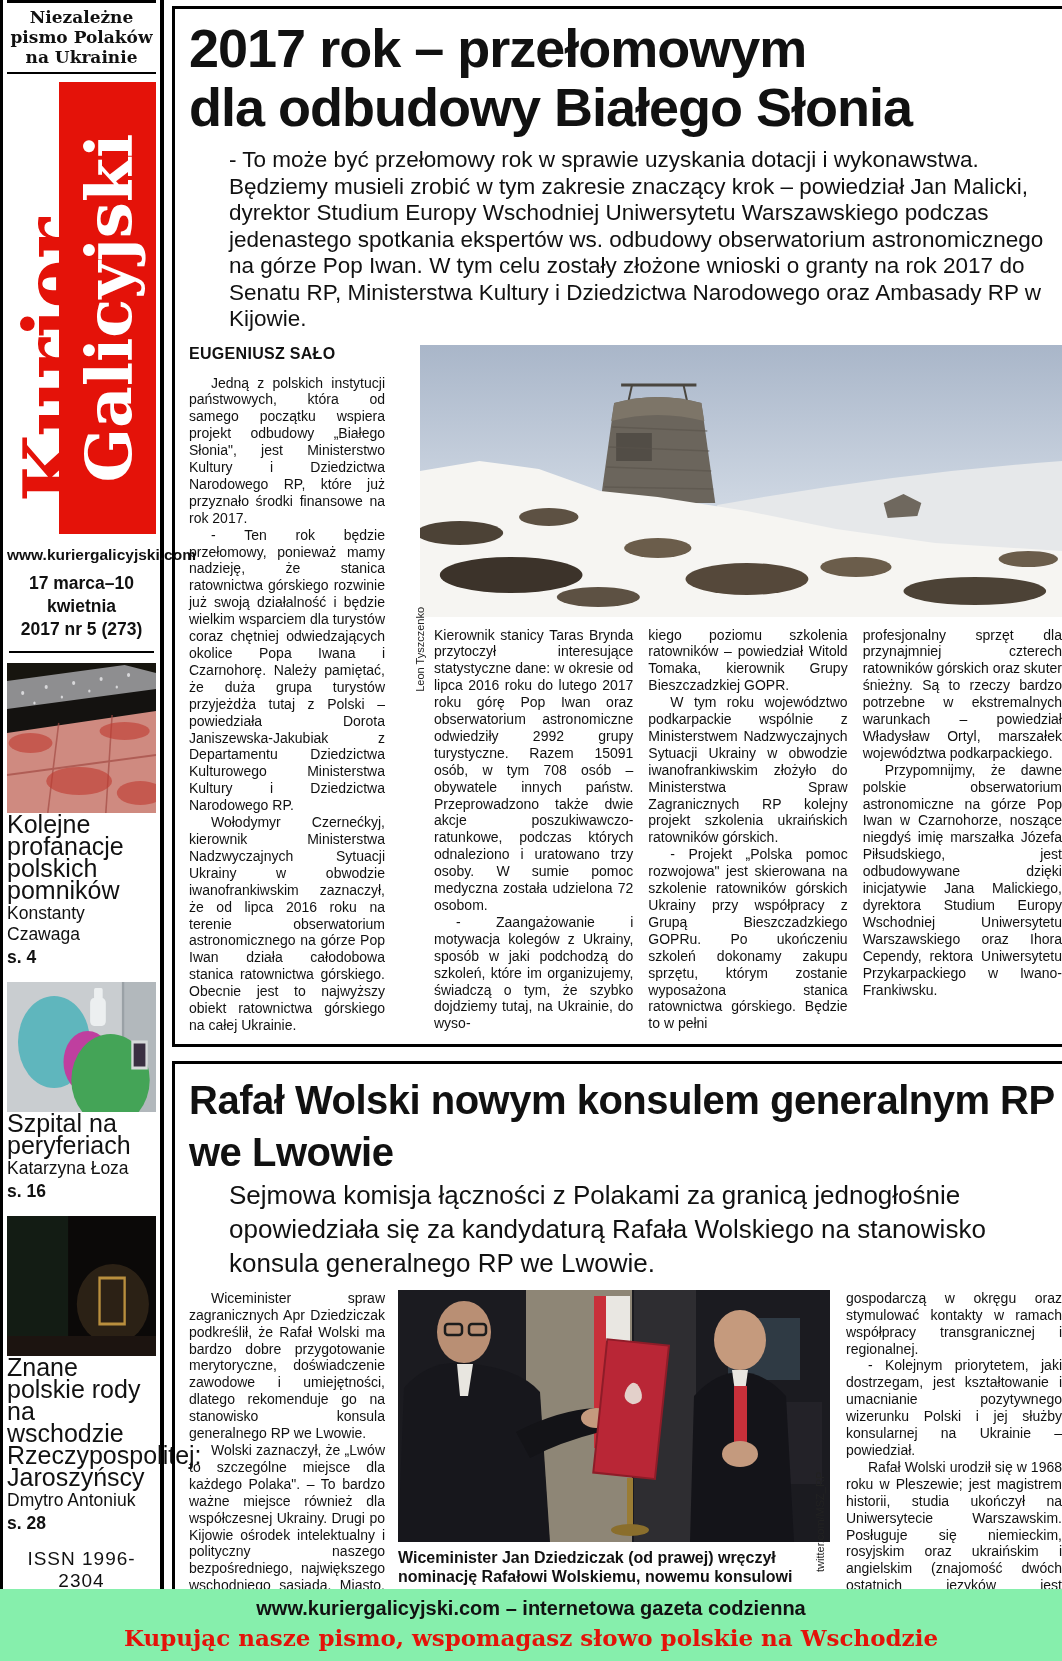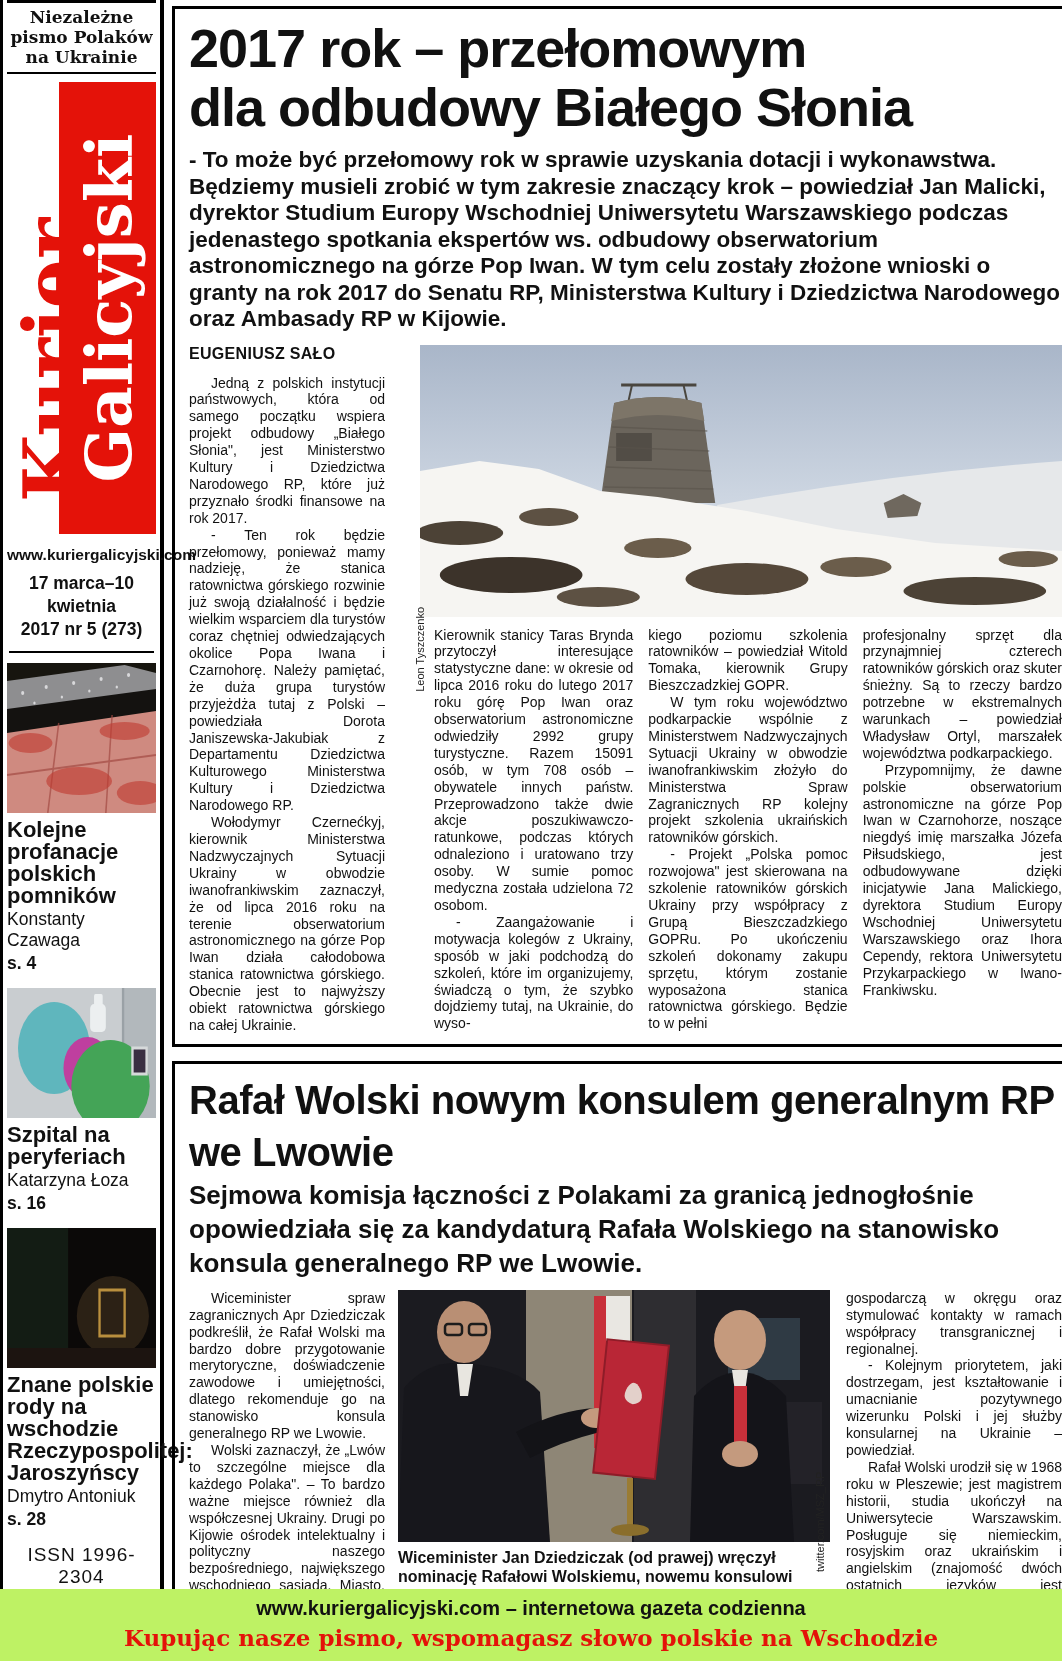--- a/index.html
+++ b/index.html
@@ -21,21 +21,21 @@
   .rot { position:absolute; left:50%; top:50%; transform:translate(-50%,-50%) rotate(-90deg); white-space:nowrap; }
   .mast-gal-box { position:absolute; right:0; top:8px; width:97px; height:452px; background:#e41209; }
   .mast-gal-box .rot { font-family:"DejaVu Serif", serif; font-weight:bold; font-size:64px; color:#fff; }
   .mast-kur-box { position:absolute; left:-2px; top:112px; width:94px; height:348px; }
   .mast-kur-box .rot { font-family:"DejaVu Serif", serif; font-weight:bold; font-size:78px; color:#e41209; }
   .site { font-weight:bold; font-size:15.5px; text-align:center; margin:4px 0 2px; }
   .issue { font-weight:bold; font-size:17.5px; line-height:23px; text-align:center; margin:8px 0 10px; }
   .side-hr { border:none; border-top:2px solid #000; margin:0 2px 10px; }
   .teaser { margin-bottom:14px; }
   .teaser svg { display:block; width:100%; }
-  .t-title { font-weight:bold; font-size:22px; line-height:22px; margin-top:6px; }
+  .t-title { font-weight:normal; font-size:25px; line-height:22px; margin-top:0; }
   .t-author { font-size:17.5px; line-height:21px; margin-top:2px; }
   .t-page { font-weight:bold; font-size:17.5px; margin-top:2px; }
   .issn { font-size:19px; letter-spacing:1px; text-align:center; margin:14px 0 8px; }
   .barcode { position:relative; height:128px; margin-left:2px; }
   .bars-main {
     position:absolute; left:2px; top:2px; width:136px; height:96px;
     background:repeating-linear-gradient(90deg,#000 0 2px,#fff 2px 3px,#000 3px 4px,#fff 4px 7px,#000 7px 9px,#fff 9px 10px,#000 10px 13px,#fff 13px 15px);
   }
   .bars-addon {
     position:absolute; left:156px; top:22px; width:34px; height:76px;
@@ -43,21 +43,21 @@
   }
   .bc-side { position:absolute; left:148px; top:0; font-size:10px; letter-spacing:3px; }
   .bc-digits { position:absolute; left:0; top:100px; font-size:15px; letter-spacing:2px; }
 
   
   .main { flex:1; padding:6px 0 0 8px; }
   article { border:3px solid #000; border-right:none; padding:8px 0 10px 14px; }
   .headline { font-weight:bold; letter-spacing:-1px; }
   .a1 .headline { font-size:54px; line-height:59px; margin:2px 0 10px; }
   .a2 .headline { font-size:40px; line-height:52px; margin:2px 0 0; letter-spacing:-0.5px; }
-  .lead { font-weight:bold; }
+  .lead { font-weight:normal;margin-left:40px; }
   .a1 .lead { font-size:22.5px; line-height:26.5px; margin-bottom:12px; }
   .a2 .lead { font-size:26px; line-height:34px; margin-bottom:10px; }
   .byline { font-weight:bold; font-size:16px; letter-spacing:0.3px; margin-bottom:12px; }
   .bodytext p { font-size:14px; line-height:16.9px; text-align:justify; text-indent:22px; }
   .bodytext p.noind { text-indent:0; }
   .a1-body { display:flex;gap:22px; }
   .a1-left { width:196px; flex:none; }
   .a1-right { flex:1; margin-left:13px; }
   .figure { position:relative; }
   .figure svg { display:block; width:100%; }
@@ -69,21 +69,21 @@
   .a2 { margin-top:14px; }
   .a2-body { display:flex; }
   .a2-c1 { width:196px; flex:none; }
   .a2-mid { width:432px; flex:none; margin:0 16px 0 13px; }
   .caption { font-weight:bold; font-size:16px; line-height:19.5px; margin-top:6px; }
   .a2-c3 { flex:1; }
 
   
   .footer {
     position:absolute; left:0; right:0; bottom:0; height:72px;
-    background:#bef264; text-align:center; padding-top:8px;
+    background:#86efac; text-align:center; padding-top:8px;
   }
   .f1 { font-weight:bold; font-size:20px; }
   .f2 { font-family:"DejaVu Serif", serif; font-weight:bold; font-size:23px; color:#e41209; margin-top:4px; }
 </style>
 </head>
 <body>
 
 <div class="page">
   <div class="cols">
 

